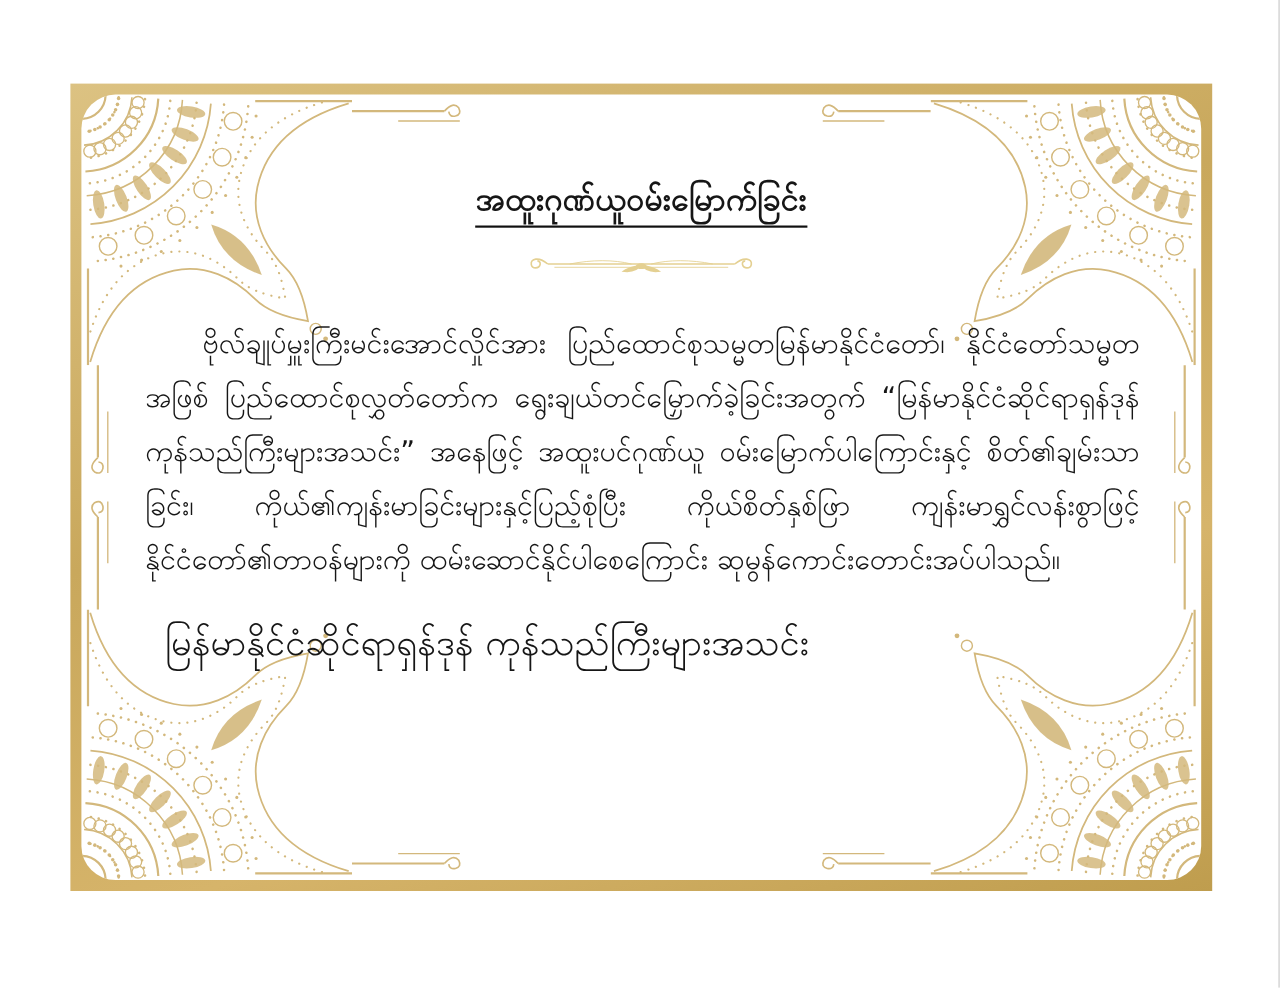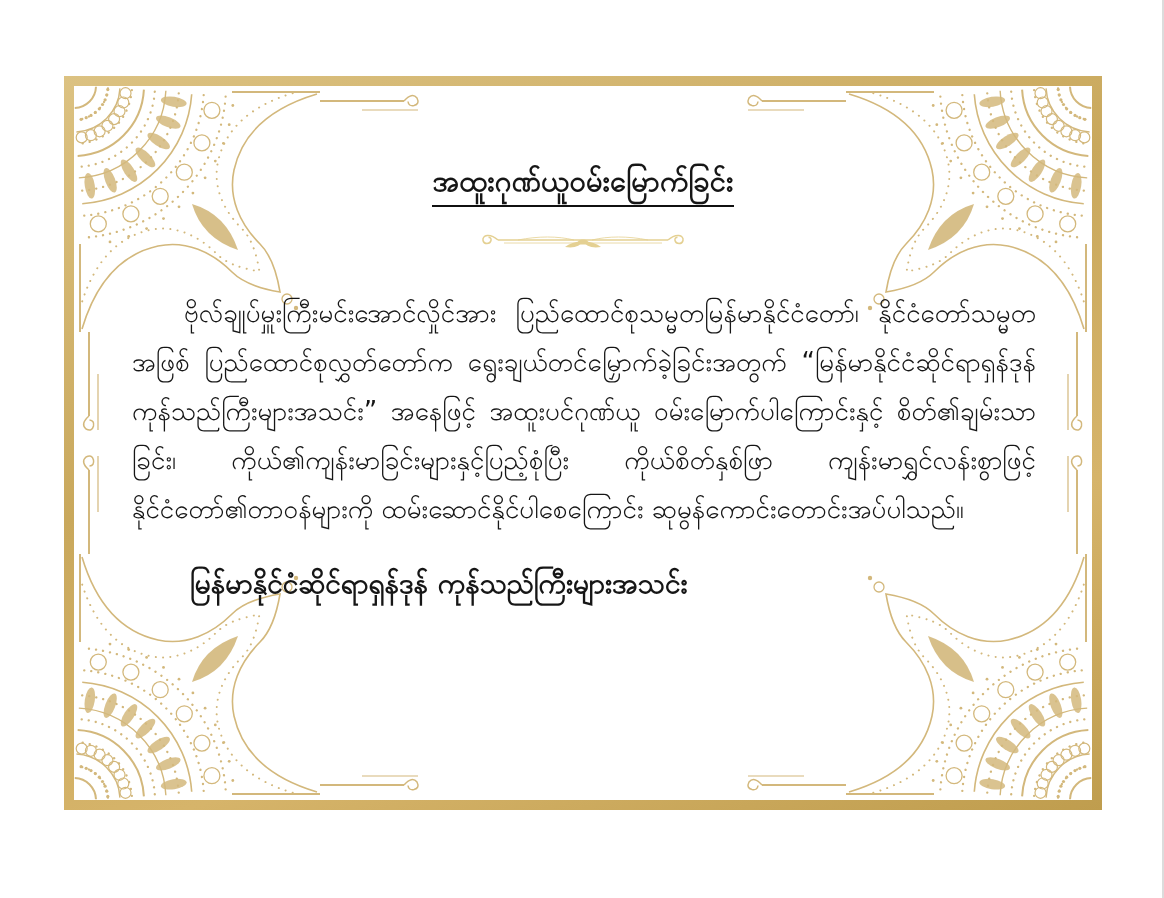--- a/index.html
+++ b/index.html
@@ -11,41 +11,41 @@
   .screen-edge{
     position:absolute;right:0;top:0;width:2px;height:100%;
     background:#dcdcdc;
   }
   .frame{
     position:absolute;left:64px;top:76px;width:1038px;height:734px;
     box-sizing:border-box;padding:10px;
     background:linear-gradient(160deg,var(--gold-light,#dcc282) 0%,var(--gold,#c9a85c) 40%,#d6b46a 70%,#bf9d4e 100%);
   }
   .inner{
-    position:relative;width:100%;height:100%;background:#ffffff;overflow:hidden;
+    position:relative;width:100%;height:100%;background:#ffffff;overflow:hidden;border-radius:31px;
   }
   .corner{position:absolute;width:246px;height:246px;pointer-events:none;}
   .corner svg{width:246px;height:246px;display:block;overflow:hidden;}
   .corner.tl{top:0;left:0;}
   .corner.tr{top:0;right:0;transform:scaleX(-1);}
   .corner.bl{bottom:0;left:0;transform:scaleY(-1);}
   .corner.br{bottom:0;right:0;transform:scale(-1,-1);}
   #edge-lines{position:absolute;left:0;top:0;width:1018px;height:714px;pointer-events:none;}
   .content{position:relative;z-index:2;}
   .title-wrap{margin:0;padding-top:76px;text-align:center;font-size:29px;font-weight:bold;letter-spacing:.2px;}
   .title-underline{border-bottom:2.5px solid #101010;padding-bottom:7px;}
   .divider{display:block;margin:24px auto 0 auto;}
   .bodytext{
     margin:34px 56px 0 58px;
     font-size:26px;line-height:49px;
     text-align:justify;text-indent:52px;
   }
   .signature{
-    margin:28px 56px 0 116px;
-    font-size:28px;font-weight:bold;line-height:44px;
+    margin:28px 56px 0 76px;
+    font-size:33px;font-weight:normal;line-height:44px;
   }
 </style>
 </head>
 <body>
 
 <div class="frame">
   <div class="inner">
 
     <div class="corner tl">
         <svg viewBox="0 0 246 246">

